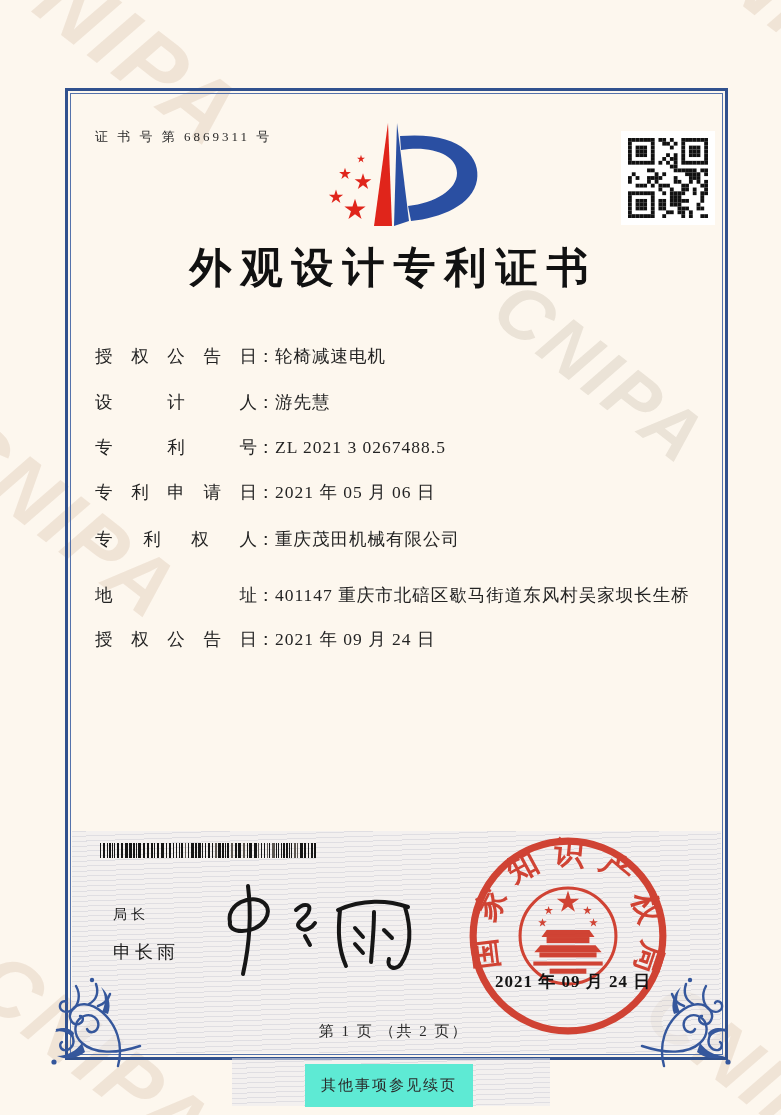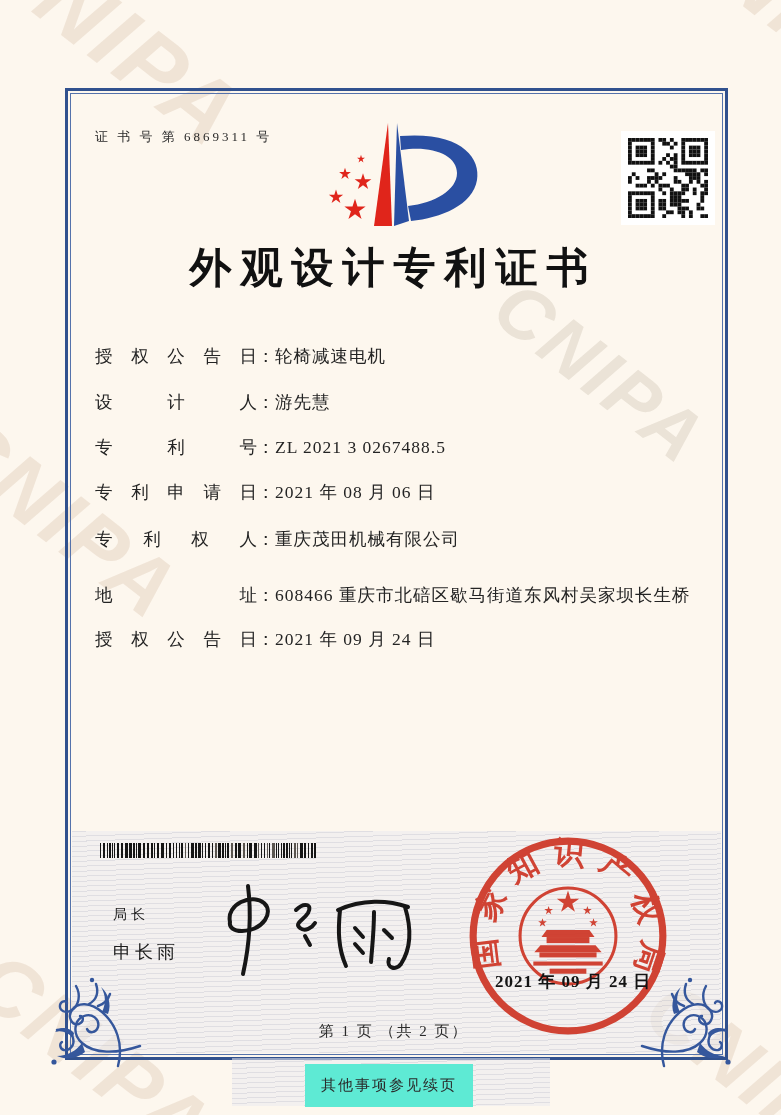--- a/index.html
+++ b/index.html
@@ -351,27 +351,27 @@
 <div class="field-row" style="top:344px;">
   <span class="f-label">授权公告日</span><span class="f-colon">：</span><span class="f-value">轮椅减速电机</span>
 </div>
 <div class="field-row" style="top:390px;">
   <span class="f-label">设计人</span><span class="f-colon">：</span><span class="f-value">游先慧</span>
 </div>
 <div class="field-row" style="top:435px;">
   <span class="f-label">专利号</span><span class="f-colon">：</span><span class="f-value">ZL 2021 3 0267488.5</span>
 </div>
 <div class="field-row" style="top:480px;">
-  <span class="f-label">专利申请日</span><span class="f-colon">：</span><span class="f-value">2021 年 08 月 06 日</span>
+  <span class="f-label">专利申请日</span><span class="f-colon">：</span><span class="f-value">2021 年 05 月 06 日</span>
 </div>
 <div class="field-row" style="top:527px;">
   <span class="f-label">专利权人</span><span class="f-colon">：</span><span class="f-value">重庆茂田机械有限公司</span>
 </div>
 <div class="field-row" style="top:583px;">
-  <span class="f-label">地址</span><span class="f-colon">：</span><span class="f-value">608466 重庆市北碚区歇马街道东风村吴家坝长生桥</span>
+  <span class="f-label">地址</span><span class="f-colon">：</span><span class="f-value">401147 重庆市北碚区歇马街道东风村吴家坝长生桥</span>
 </div>
 <div class="field-row" style="top:627px;width:622px;">
   <span class="f-label">授权公告日</span><span class="f-colon">：</span><span class="f-value">2021 年 09 月 24 日</span>
 </div>
 
 <div class="paras">
 </div>
 
 <div class="barcode"><svg width="220" height="15" viewBox="0 0 220 15">
       <rect x="0" y="0" width="1" height="15" fill="#151515"></rect>

